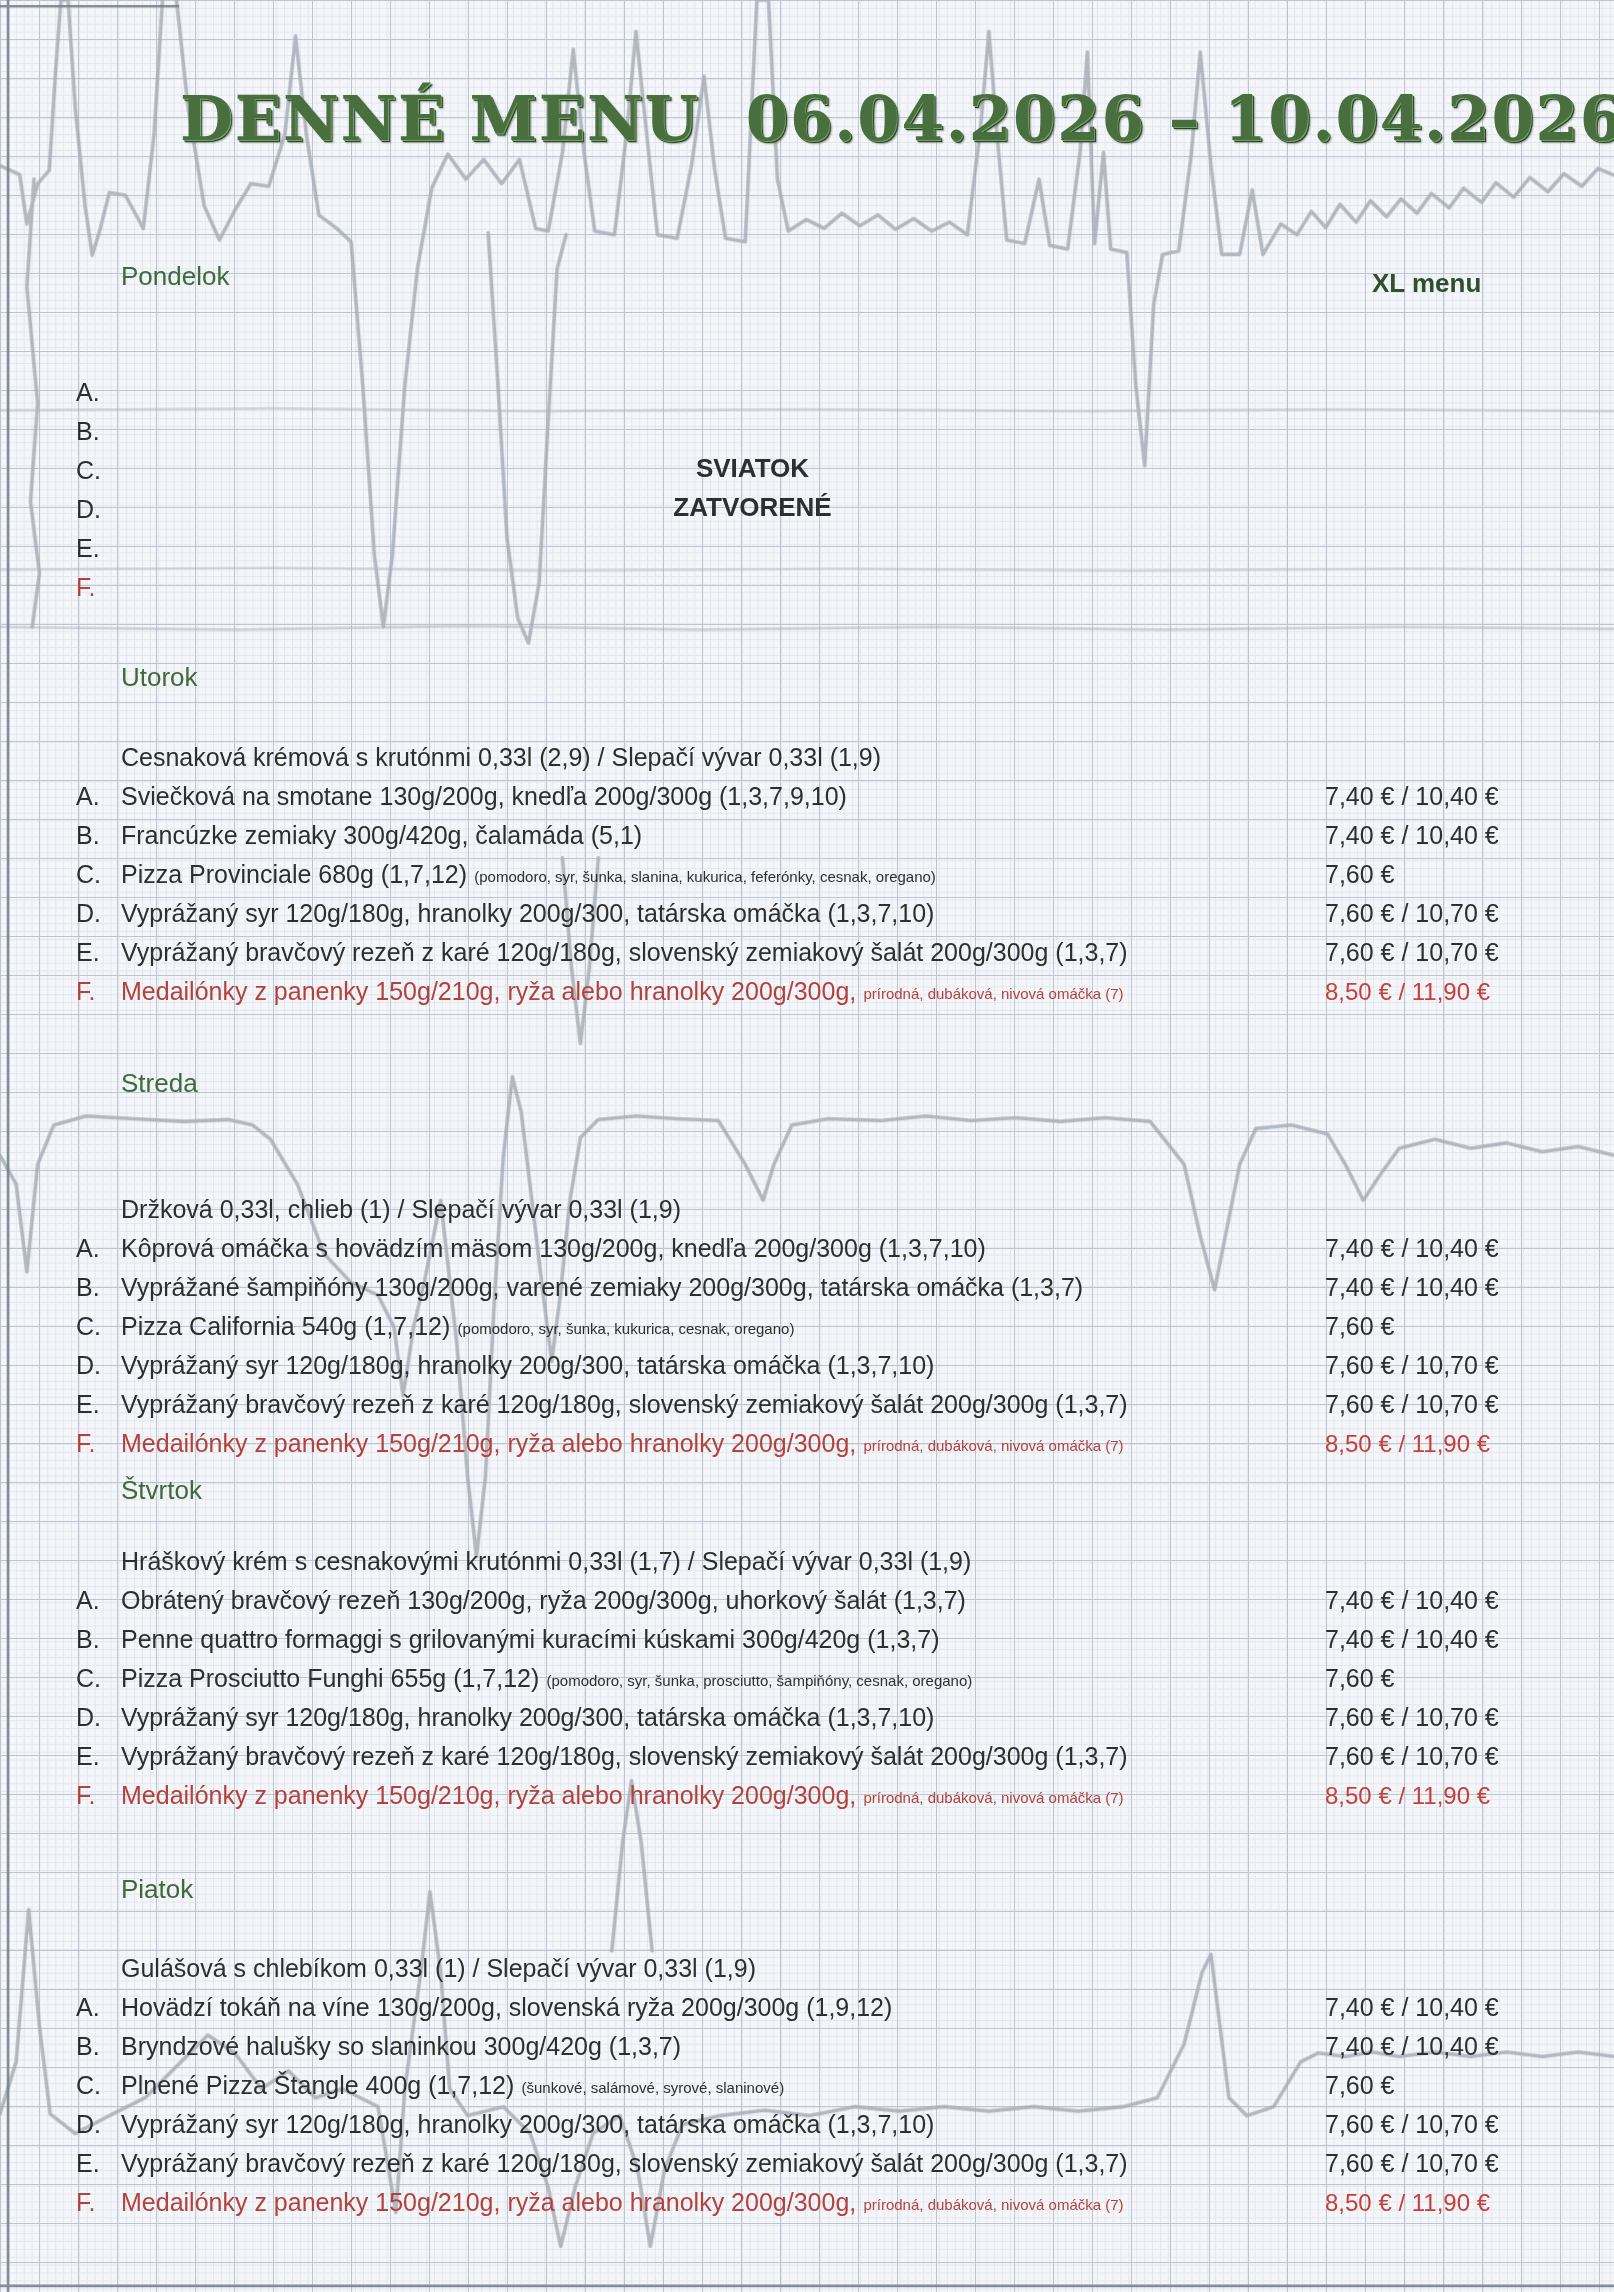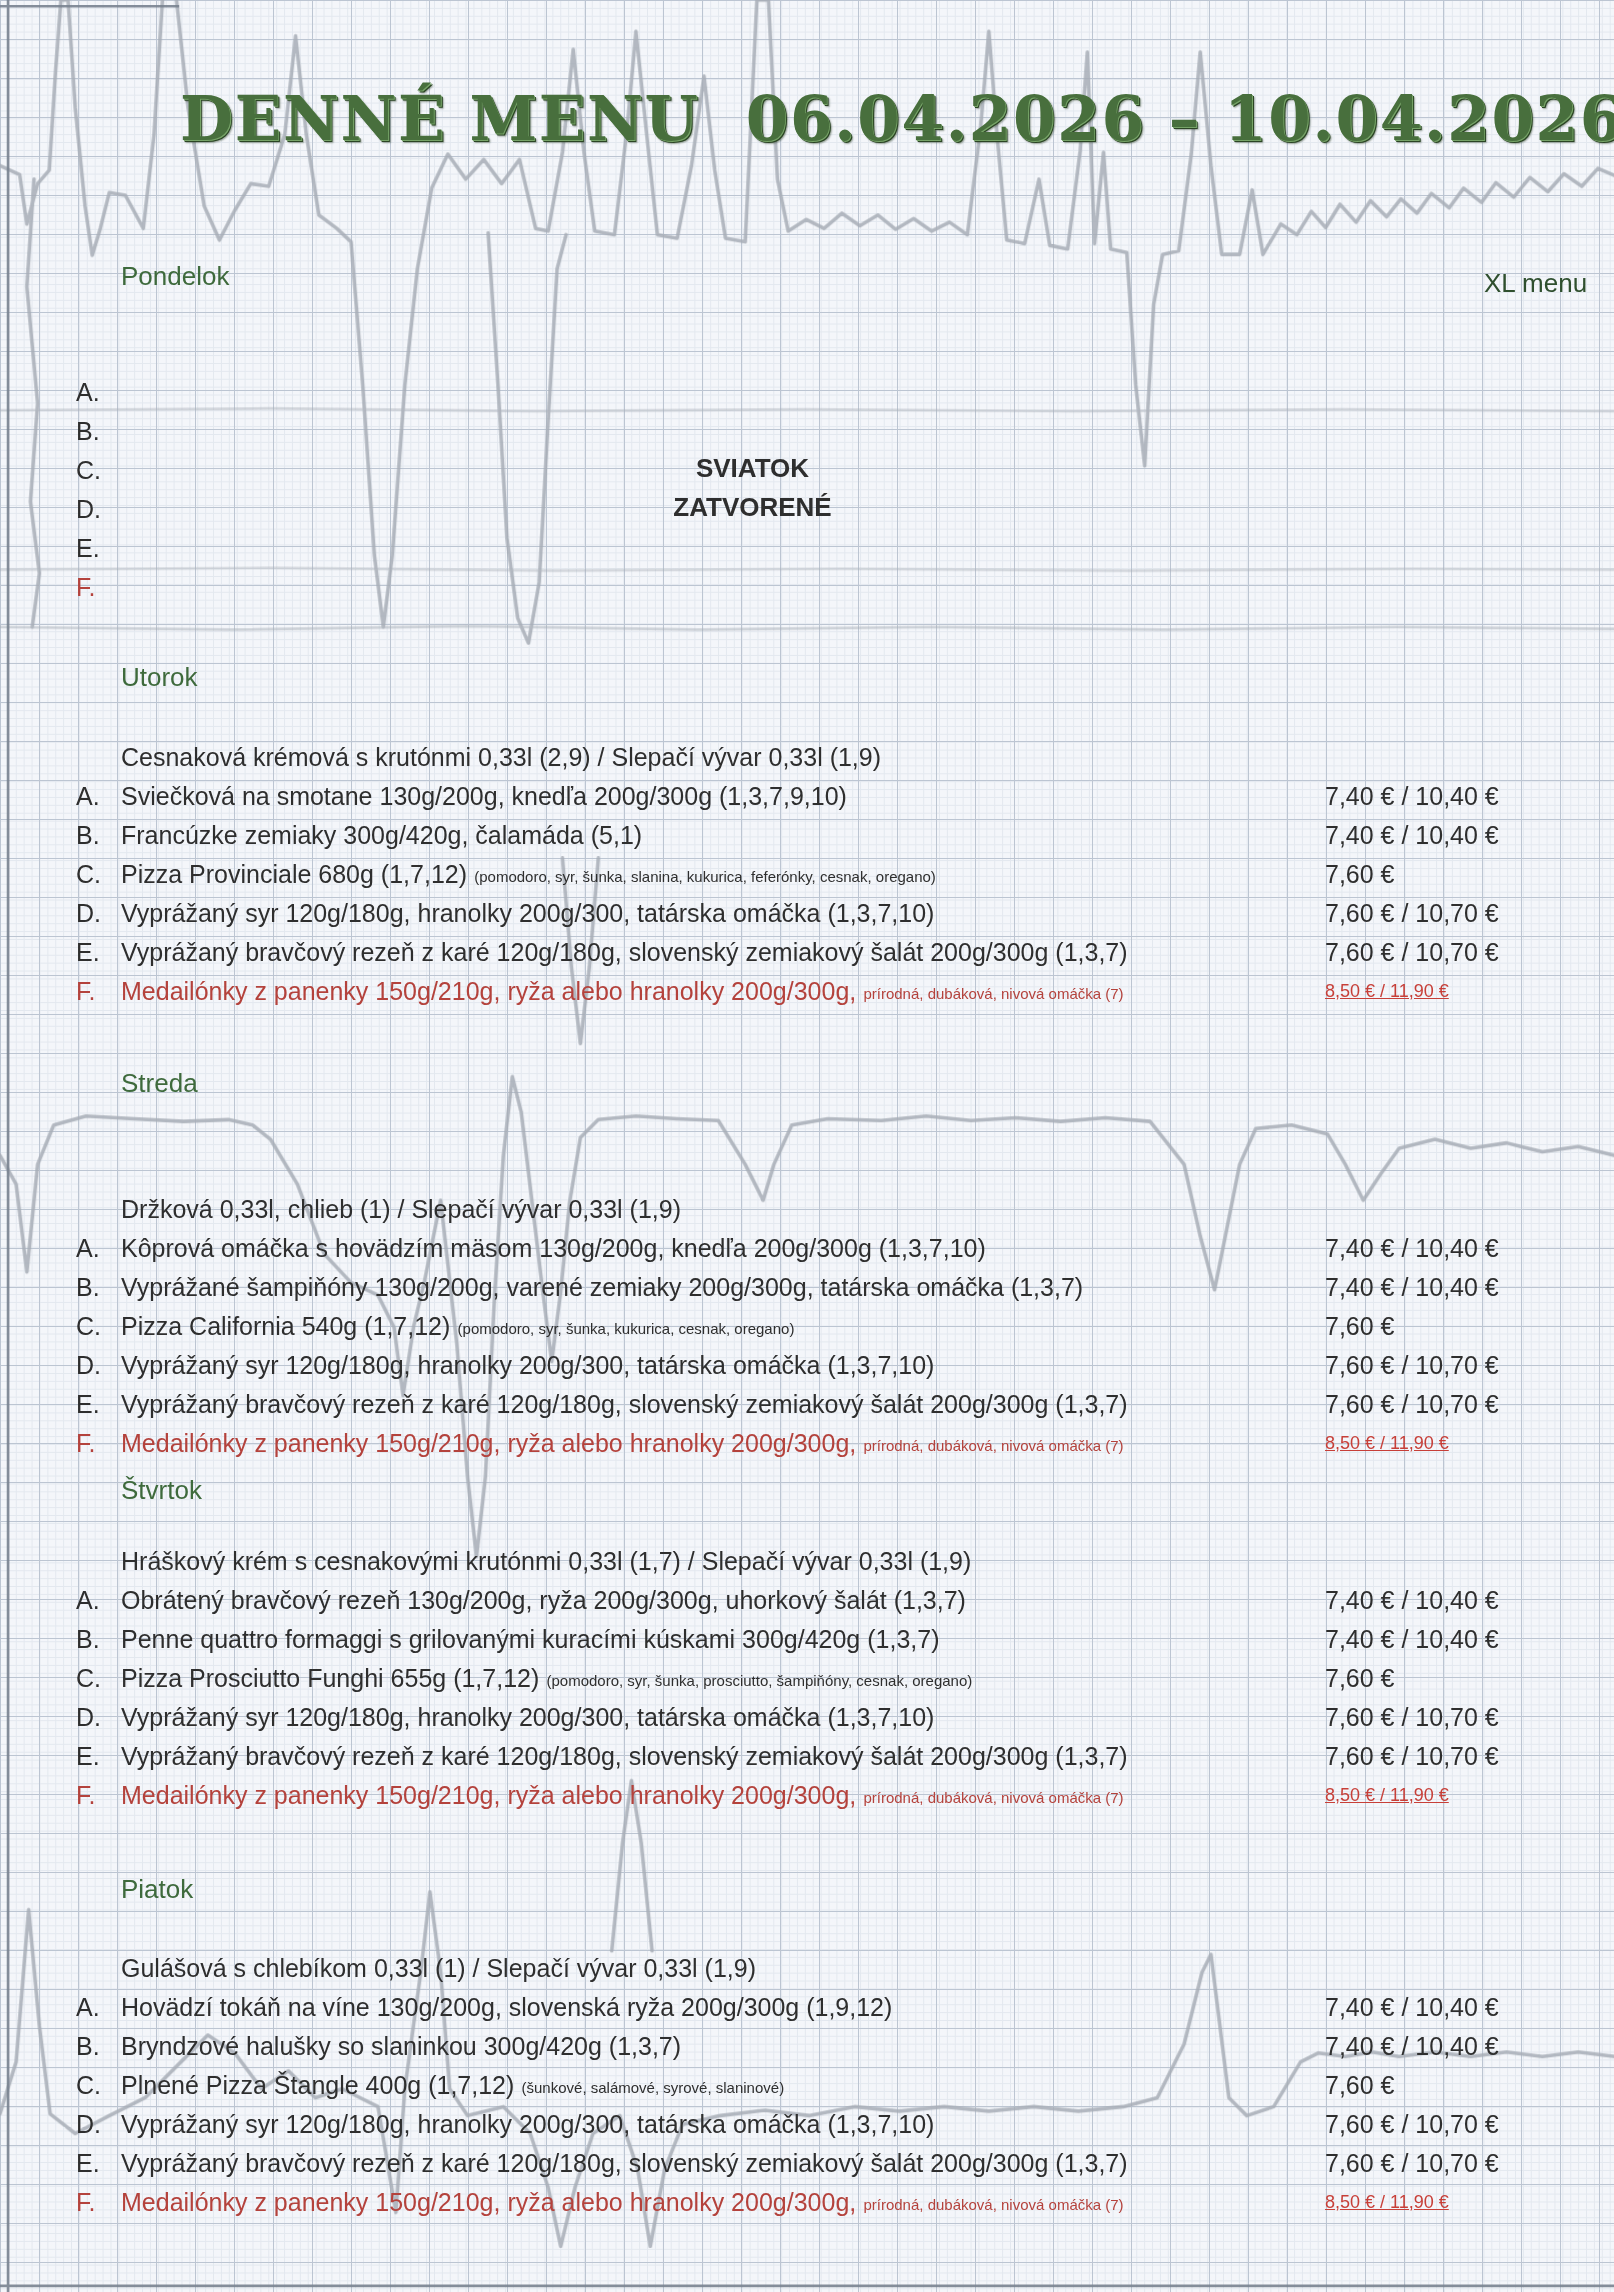--- a/index.html
+++ b/index.html
@@ -27,31 +27,31 @@
     letter-spacing:1.8px;white-space:pre;
     color:#486f3d;
     text-shadow:0.9px 0.9px 0 #77a468, 1.8px 1.8px 0 #2b4524, 2.7px 2.7px 1.8px rgba(35,55,30,.45);
     padding-left:42px;
   }
   .hdr{
     position:absolute;left:121px;
     font-size:26px;font-weight:normal;color:#3e6a3c;line-height:29px;
   }
   .xl-hdr{
-    position:absolute;left:1484px;
-    font-size:26px;font-weight:normal;color:#2f4f2e;line-height:29px;
+    position:absolute;left:1372px;
+    font-size:26px;font-weight:bold;color:#2f4f2e;line-height:29px;
   }
   .rows{position:absolute;left:0;width:1615px;}
   .row{position:relative;height:39px;display:flex;align-items:center;padding-left:121px;box-sizing:border-box;}
   .row .letter{position:absolute;left:76px;top:0;height:39px;display:flex;align-items:center;font-size:25px;}
   .row .txt{font-size:25px;white-space:nowrap;}
   .row .note{font-size:15px;white-space:nowrap;margin-left:7.2px;padding-top:3.6px;}
   .row .price{position:absolute;left:1325px;top:0;height:39px;display:flex;align-items:center;font-size:25px;white-space:nowrap;}
   .row.alt, .row.alt .letter, .row.alt .txt, .row.alt .note{color:#b4423c;}
-  .row.alt .price{color:#c73f38;font-size:18px;text-decoration:underline;}
+  .row.alt .price{color:#c73f38;font-size:24px;}
   .closed{
     position:absolute;left:121px;width:1263px;text-align:center;
     font-size:26px;color:#2e2e2e;line-height:39px;font-weight:bold;
   }
 </style>
 </head>
 <body>
 
 <div class="page">
 

